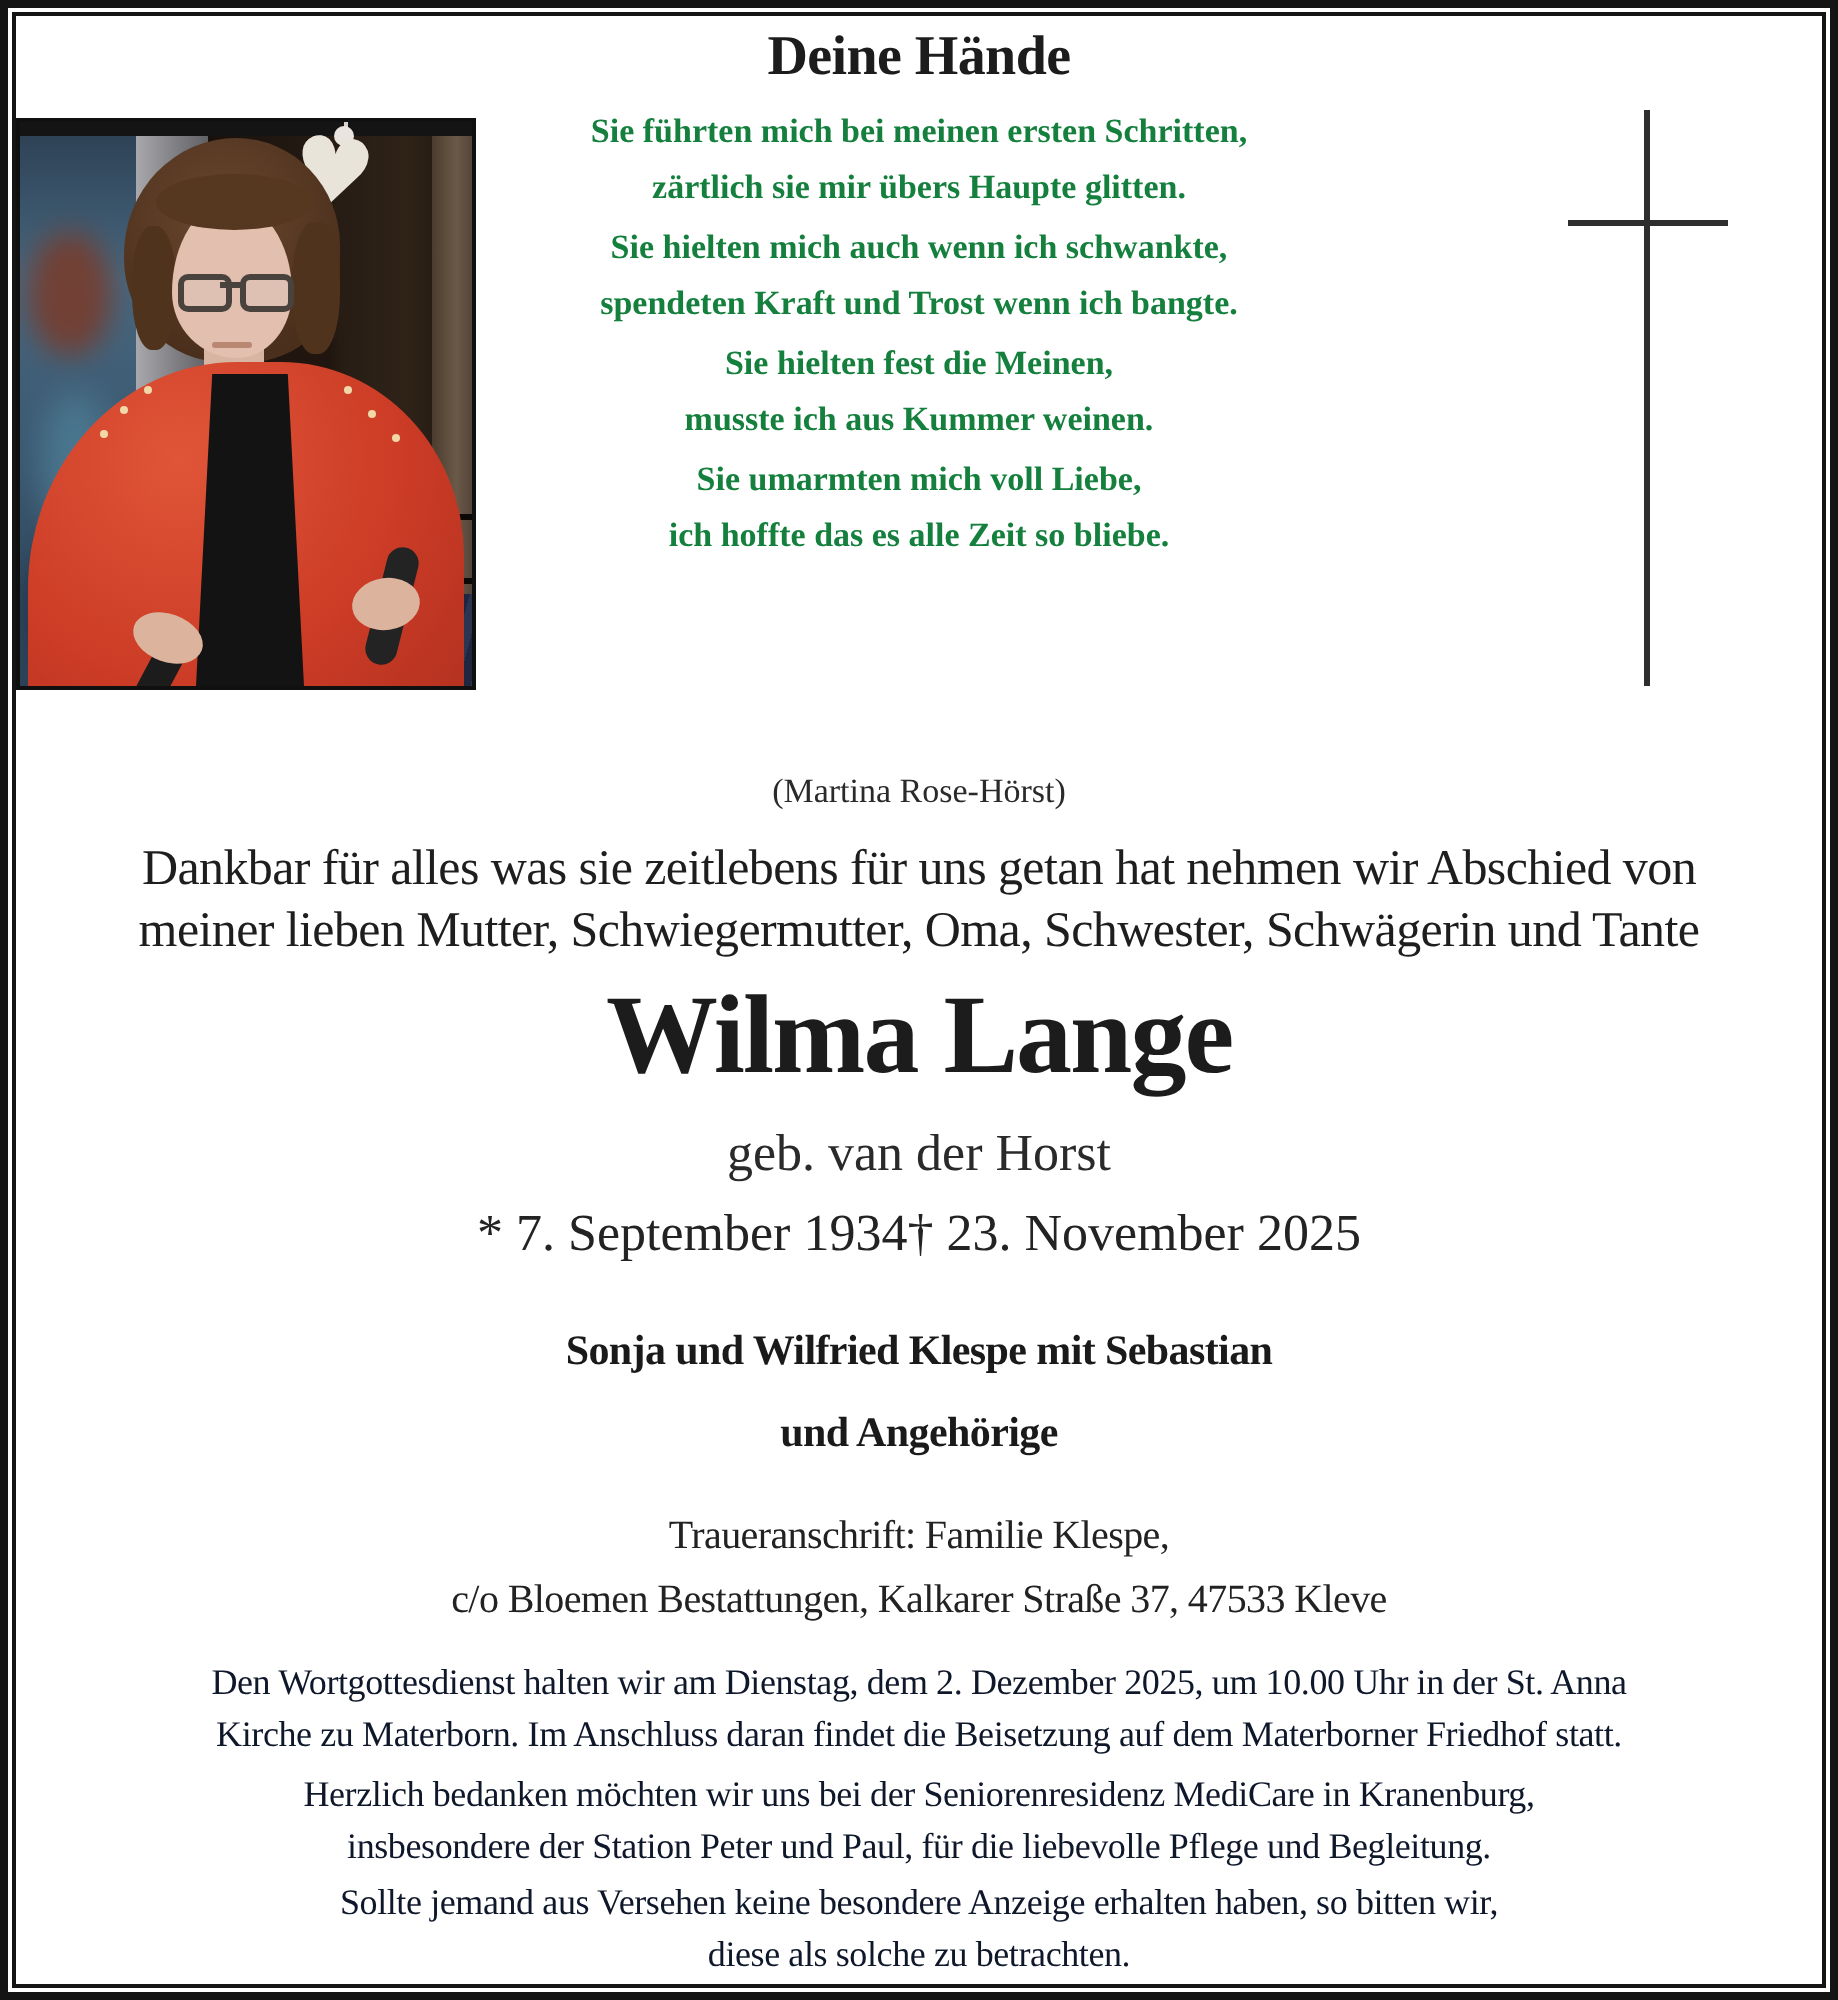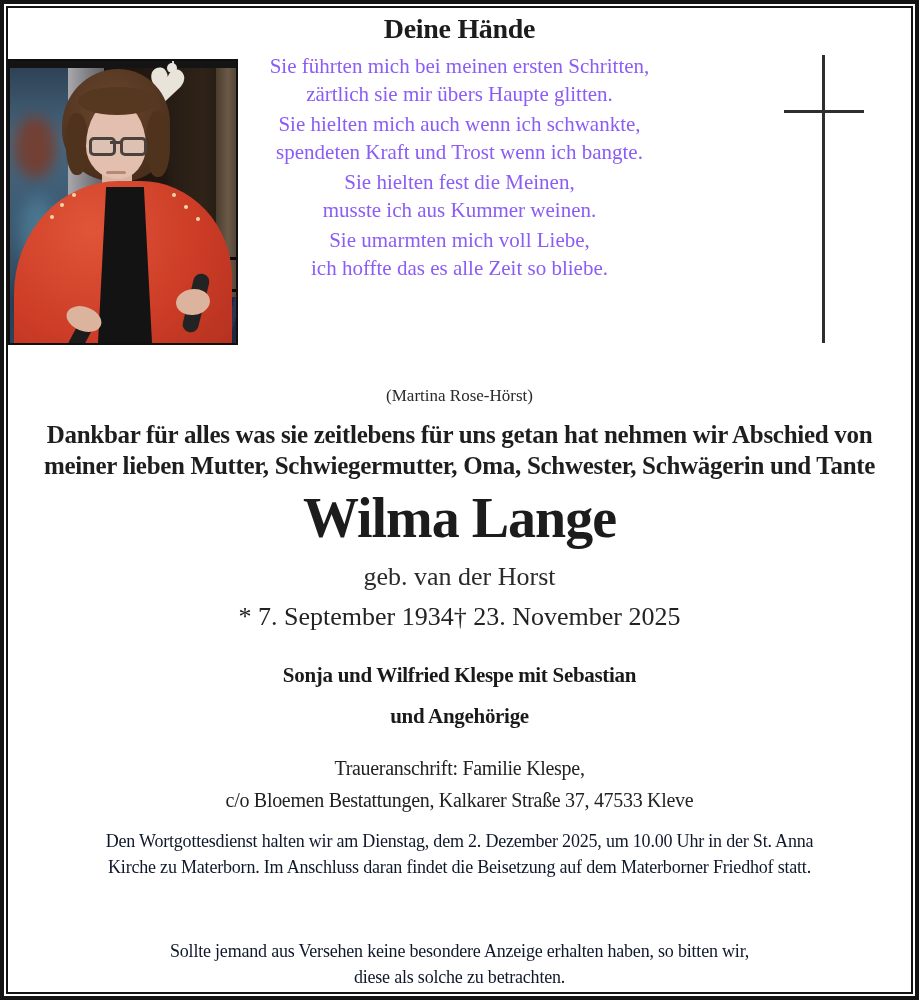--- a/index.html
+++ b/index.html
@@ -8,27 +8,27 @@
     font-family:"Liberation Serif","DejaVu Serif",serif;color:#222222;
     overflow:hidden;
   }
   .frame-outer{position:absolute;inset:0;border:4px solid #141414;pointer-events:none;z-index:60;}
   .frame-inner{position:absolute;inset:6px;border:2px solid #141414;pointer-events:none;z-index:60;}
 
   .blk{position:absolute;left:0;width:919px;text-align:center;}
   .line{white-space:nowrap;}
 
   .title{top:13px;font-size:28px;font-weight:bold;color:#1c1c1c;letter-spacing:-0.3px;}
-  .poem{top:52px;font-size:21px;color:#8b5cf6;}
+  .poem{top:52px;font-size:17px;color:#15803d;font-weight:bold;}
   .poem .stanza{margin-bottom:2px;}
   .poem .line{line-height:28px;}
   .closing{top:351px;font-size:21px;color:#2a2a2a;}
   .author{top:386px;font-size:17px;color:#2a2a2a;}
   .intro{top:419px;font-size:25px;color:#1e1e1e;letter-spacing:-0.3px;}
-  .intro .line{line-height:31px;font-weight:bold;}
+  .intro .line{line-height:31px;}
   .name{top:486px;font-size:56px;font-weight:bold;color:#1c1c1c;letter-spacing:-1px;}
   .maiden{top:562px;font-size:26px;color:#2a2a2a;}
   .dates{top:602px;font-size:26px;color:#232323;display:flex;justify-content:center;padding:0 70px;width:779px;}
   .mourners{top:655px;font-size:21px;font-weight:bold;color:#1a1a1a;letter-spacing:-0.3px;}
   .mourners .line{line-height:41px;}
   .address{top:752px;font-size:20px;color:#222222;letter-spacing:-0.3px;}
   .address .line{line-height:32px;}
   .smallpar{font-size:18px;color:#0f172a;letter-spacing:-0.2px;}
   .smallpar .line{line-height:26px;}
   .service{top:828px;}
@@ -189,19 +189,23 @@
   <div class="blk address">
     <div class="line">Traueranschrift: Familie Klespe,</div>
     <div class="line">c/o Bloemen Bestattungen, Kalkarer Straße 37, 47533 Kleve</div>
   </div>
 
   <div class="blk smallpar service">
     <div class="line">Den Wortgottesdienst halten wir am Dienstag, dem 2. Dezember 2025, um 10.00 Uhr in der St. Anna</div>
     <div class="line">Kirche zu Materborn. Im Anschluss daran findet die Beisetzung auf dem Materborner Friedhof statt.</div>
   </div>
 
+  <div class="blk smallpar thanks">
+    <div class="line">Herzlich bedanken möchten wir uns bei der Seniorenresidenz MediCare in Kranenburg,</div>
+    <div class="line">insbesondere der Station Peter und Paul, für die liebevolle Pflege und Begleitung.</div>
+  </div>
 
   <div class="blk smallpar note">
     <div class="line">Sollte jemand aus Versehen keine besondere Anzeige erhalten haben, so bitten wir,</div>
     <div class="line">diese als solche zu betrachten.</div>
   </div>
 
 </div>
 
 </body></html>

